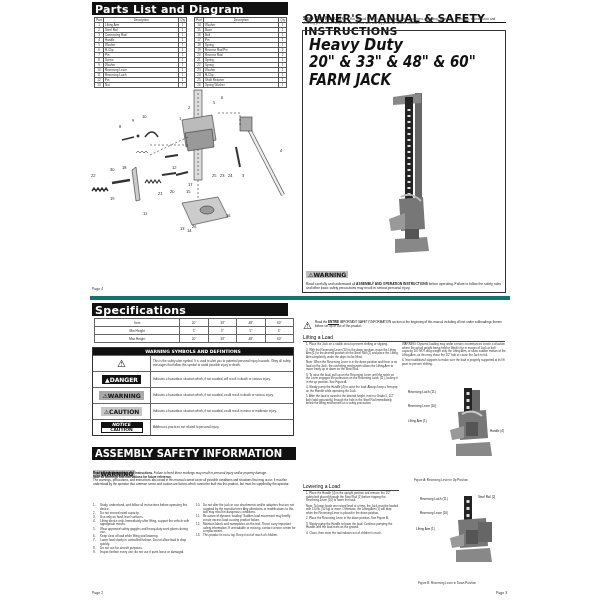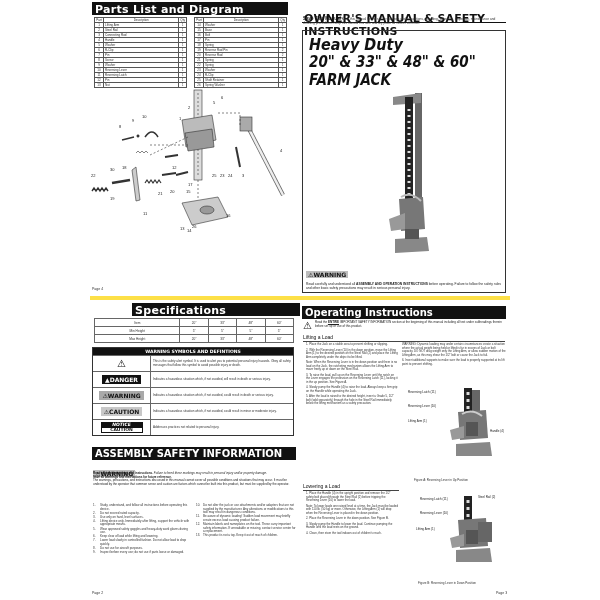--- a/index.html
+++ b/index.html
@@ -1,18 +1,18 @@
 <!DOCTYPE html>
 <html><head>
 <meta charset="utf-8">
 <style>
   * { box-sizing: border-box; margin: 0; padding: 0; }
   html, body { width: 600px; height: 600px; background: #ffffff; overflow: hidden; }
   body { font-family: "Liberation Sans", sans-serif; color: #111; position: relative; }
-  .sheet { position: absolute; left: 90px; top: 0; width: 420px; height: 600px; background: #fde047; }
+  .sheet { position: absolute; left: 90px; top: 0; width: 420px; height: 600px; background: #0f766e; }
   .page { position: absolute; background: #fff; overflow: hidden; }
   .pg-tl { left: 0; top: 0; width: 210px; height: 296px; }
   .pg-tr { left: 210px; top: 0; width: 210px; height: 296px; }
   .pg-bl { left: 0; top: 300px; width: 210px; height: 300px; }
   .pg-br { left: 210px; top: 300px; width: 210px; height: 300px; }
   .hdr { position: absolute; background: #111; color: #fff; font-weight: bold; font-family: "DejaVu Sans", sans-serif; }
   .hdr-lg { font-size: 11px; letter-spacing: 0.3px; padding: 1px 3px; }
   table.parts { position: absolute; border-collapse: collapse; font-size: 3px; }
   table.parts td, table.parts th { border: 0.5px solid #555; padding: 0 1px; height: 4px; line-height: 4px; font-weight: normal; color: #333; }
   table.parts th { text-align: center; }
@@ -335,21 +335,21 @@
       <div class="warn-box">
         <span class="warn-badge">⚠<span>WARNING</span></span>
         <div class="warn-text">
           <span>Read carefully and understand all </span><b>ASSEMBLY AND OPERATION INSTRUCTIONS</b><span> before operating. Failure to follow the safety rules and other basic safety precautions may result in serious personal injury.</span>
         </div>
       </div>
     </div>
   </div>
 
   <div class="page pg-bl">
-    <div class="hdr hdr-lg" style="left:2px;top:3px;width:196px;height:13px;margin-left:40px;">Specifications</div>
+    <div class="hdr hdr-lg" style="left:2px;top:3px;width:196px;height:13px;">Specifications</div>
     <table class="spec">
       <tbody id="spec-body">
           <tr>
             <td>Item</td>
             <td>20"</td>
             <td>33"</td>
             <td>48"</td>
             <td>60"</td>
           </tr>
           <tr>
@@ -465,21 +465,20 @@
         </li>
         <li>
           <span class="n">13.</span>
           <span>This product is not a toy. Keep it out of reach of children.</span>
         </li>
       </ul>
     <div class="page-num" style="left:2px;top:291px;">Page 2</div>
   </div>
 
   <div class="page pg-br">
-    <div class="hdr op-hdr">Operating Instructions</div>
     <div class="op-intro">
       <span style="font-size:10px;line-height:10px;">⚠</span>
       <div><span>Read the </span><b style="text-decoration:underline;">ENTIRE</b><span> IMPORTANT SAFETY INFORMATION section at the beginning of this manual including all text under subheadings therein before set up or use of this product.</span></div>
     </div>
     <div class="op-sub" style="top:34px;">Lifting a Load</div>
     <div class="op-text" id="lifting-steps" style="left:6px;top:43px;width:92px;">
         <p>1.  Place the Jack on a stable area to prevent shifting or slipping.</p>
         <p>2.  With the Reversing Lever (10) in the down position, move the Lifting Arm (1) to the desired position on the Steel Rail (2) and place the Lifting Arm completely under the object to be lifted.</p>
         <p>Note: When the Reversing Lever is in the down position and there is no load on the Jack, the ratcheting mechanism allows the Lifting Arm to move freely up or down on the Steel Rail.</p>
         <p>3.  To raise the load, pull up on the Reversing Lever until the notch on the Lever engages the protrusion on the Reversing Latch (11), locking it in the up position. See Figure A.</p>

